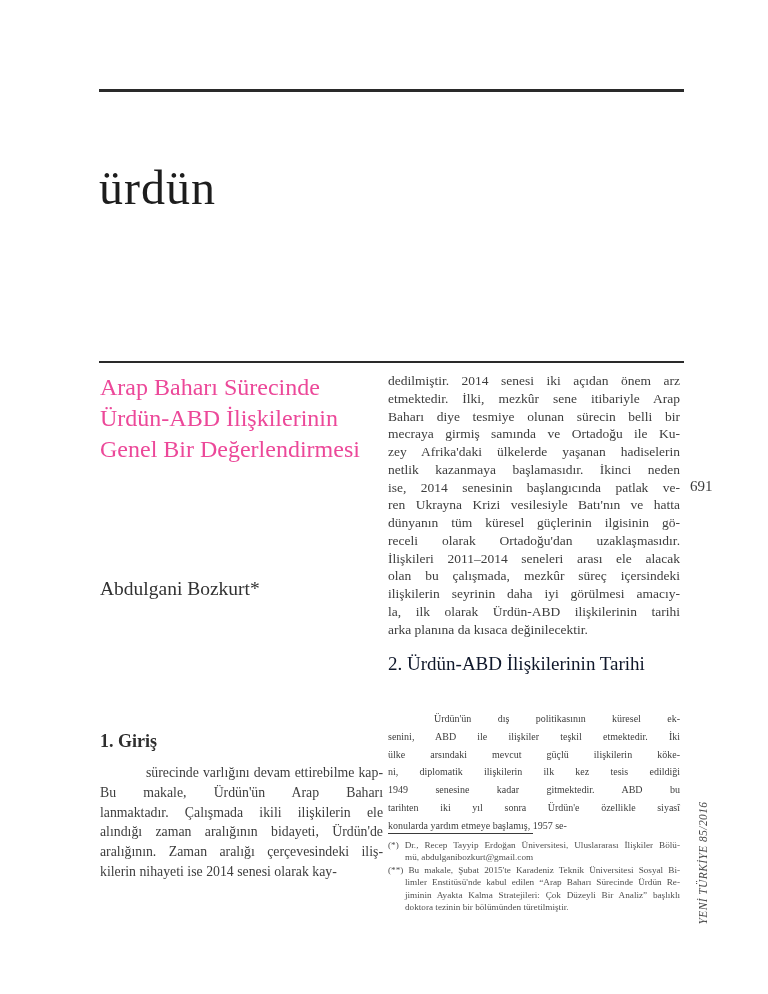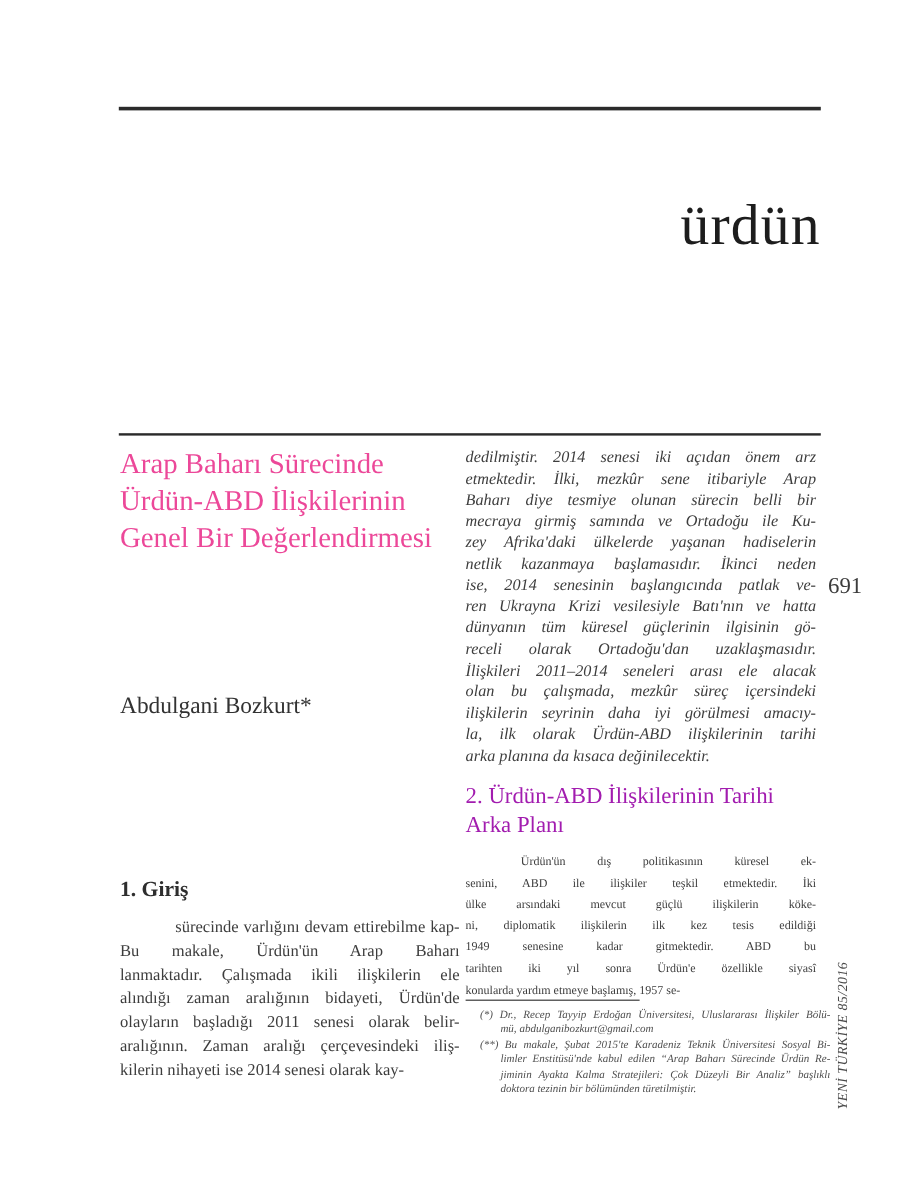--- a/index.html
+++ b/index.html
@@ -11,21 +11,21 @@
     font-family: "Liberation Serif", "DejaVu Serif", serif;
     color: #3d3d3d;
     overflow: hidden;
   }
   .rule { position: absolute; background: #2a2a2a; }
   .rule-top { left: 99px; top: 89px; width: 585px; height: 3px; }
   .rule-mid { left: 99px; top: 361px; width: 585px; height: 2px; }
 
   .masthead {
     position: absolute; left: 99px; top: 163px; width: 585px;
-    text-align: right; font-size: 48px; line-height: 50px;
+    text-align: left; font-size: 48px; line-height: 50px;
     color: #1d1d1d; letter-spacing: 1px;
   }
 
   
   .article-title {
     position: absolute; left: 100px; top: 372px; width: 285px;
     font-size: 24px; line-height: 31px; color: #ec4899;
   }
   .article-title .line { text-align: left; }
   .author {
@@ -42,47 +42,47 @@
   .indent-first .line:first-child { text-indent: 46px; }
 
   .para-left {
     left: 100px; top: 763px; width: 283px;
     font-size: 13.8px; line-height: 19.8px;
   }
 
   
   .para-r1 {
     left: 388px; top: 372px; width: 292px;
-    font-size: 13.5px; line-height: 17.75px; font-style: italic;
+    font-size: 13.5px; line-height: 17.75px;
   }
   .h2 {
     position: absolute; left: 388px; top: 652px; width: 292px;
-    font-size: 19px; line-height: 24px; color: #a21caf;
+    font-size: 19px; line-height: 24px; color: #0f172a;
   }
   .h2 .line { text-align: left; }
   .para-r2 {
     left: 388px; top: 710px; width: 292px;
     font-size: 10px; line-height: 17.75px;
   }
   .fn-rule { position: absolute; left: 388px; top: 833px; width: 145px; height: 1px; background: #3a3a3a; }
   .footnote {
     position: absolute; width: 292px;
     font-size: 9.2px; line-height: 12.4px;
-    font-style: italic; color: #4f4f4f; margin-left: 12px;
+    color: #4f4f4f;
   }
   .footnote .line { text-align: justify; text-align-last: justify; margin-left: 17px; }
   .footnote .line:first-child { margin-left: 0; }
   .footnote .line:last-child { text-align-last: left; }
   .fn1 { left: 388px; top: 839px; }
   .fn2 { left: 388px; top: 864px; }
 
   
   .pagenum {
     position: absolute; left: 690px; top: 478px;
-    font-size: 19px; color: #3c3c3c;
+    font-size: 15px; color: #3c3c3c;
   }
   .vertical-footer {
     position: absolute; left: 624px; top: 856px; width: 160px; height: 14px;
     transform: rotate(-90deg); transform-origin: center;
     font-size: 11.5px; font-style: italic; color: #4a4a4a;
     letter-spacing: 0.4px; text-align: center; white-space: nowrap;
   }
 </style>
 </head>
 <body>
@@ -103,21 +103,20 @@
 
   <div class="author">Abdulgani Bozkurt*</div>
 
   <div class="h1g">1. Giriş</div>
 
   <div class="para para-left indent-first">
       <div class="line">sürecinde varlığını devam ettirebilme kap-</div>
       <div class="line">Bu makale, Ürdün'ün Arap Baharı</div>
       <div class="line">lanmaktadır. Çalışmada ikili ilişkilerin ele</div>
       <div class="line">alındığı zaman aralığının bidayeti, Ürdün'de</div>
-      <div class="line">olayların başladığı 2011 senesi olarak belir-</div>
       <div class="line">aralığının. Zaman aralığı çerçevesindeki iliş-</div>
       <div class="line">kilerin nihayeti ise 2014 senesi olarak kay-</div>
     </div>
 
   <div class="para para-r1">
       <div class="line">dedilmiştir. 2014 senesi iki açıdan önem arz</div>
       <div class="line">etmektedir. İlki, mezkûr sene itibariyle Arap</div>
       <div class="line">Baharı diye tesmiye olunan sürecin belli bir</div>
       <div class="line">mecraya girmiş samında ve Ortadoğu ile Ku-</div>
       <div class="line">zey Afrika'daki ülkelerde yaşanan hadiselerin</div>
@@ -128,21 +127,20 @@
       <div class="line">receli olarak Ortadoğu'dan uzaklaşmasıdır.</div>
       <div class="line">İlişkileri 2011–2014 seneleri arası ele alacak</div>
       <div class="line">olan bu çalışmada, mezkûr süreç içersindeki</div>
       <div class="line">ilişkilerin seyrinin daha iyi görülmesi amacıy-</div>
       <div class="line">la, ilk olarak Ürdün-ABD ilişkilerinin tarihi</div>
       <div class="line">arka planına da kısaca değinilecektir.</div>
     </div>
 
   <div class="h2">
       <div class="line">2. Ürdün-ABD İlişkilerinin Tarihi</div>
-      <div class="line">Arka Planı</div>
     </div>
 
   <div class="para para-r2 indent-first">
       <div class="line">Ürdün'ün dış politikasının küresel ek-</div>
       <div class="line">senini, ABD ile ilişkiler teşkil etmektedir. İki</div>
       <div class="line">ülke arsındaki mevcut güçlü ilişkilerin köke-</div>
       <div class="line">ni, diplomatik ilişkilerin ilk kez tesis edildiği</div>
       <div class="line">1949 senesine kadar gitmektedir. ABD bu</div>
       <div class="line">tarihten iki yıl sonra Ürdün'e özellikle siyasî</div>
       <div class="line">konularda yardım etmeye başlamış, 1957 se-</div>

